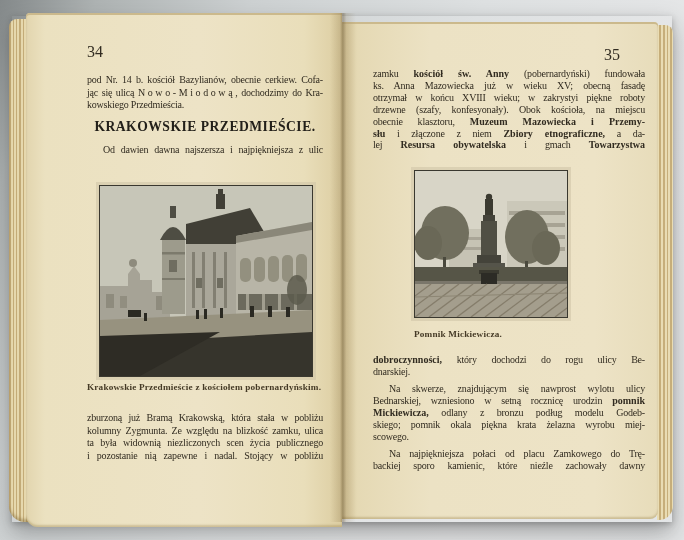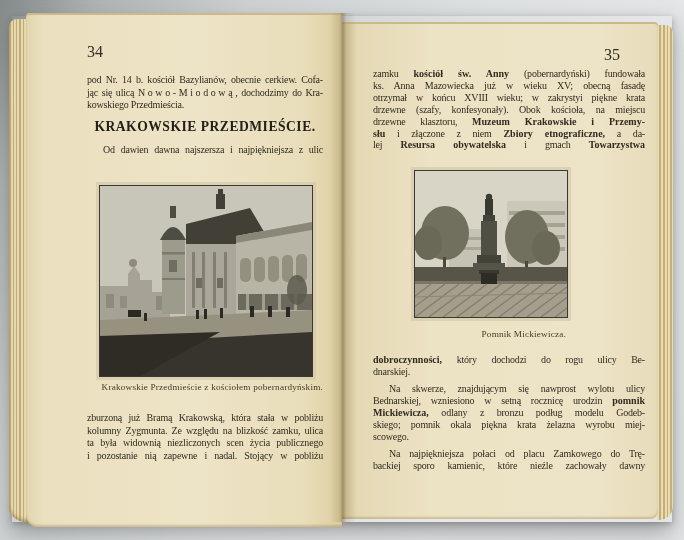--- a/index.html
+++ b/index.html
@@ -35,22 +35,22 @@
   .tline.ind{text-indent:16px;}
   .lh-left .tline{line-height:12.6px;}
   .lh-right .tline{line-height:11.9px;}
   .b{font-weight:700;letter-spacing:0;}
   .sp{letter-spacing:2.6px;}
   .heading{position:absolute;margin:0;font-size:13.6px;font-weight:700;letter-spacing:.5px;
     color:#23201a;text-align:center;}
   .photo{position:absolute;margin:0;padding:0;border:1.5px solid #3a382f;
     box-shadow:0 0 0 3px rgba(205,195,165,.55);background:#c7c6b8;}
   .photo svg{display:block;}
-  .caption{position:absolute;font-size:9.2px;font-weight:400;color:#453a26;
-    text-align:right;letter-spacing:.2px;}
+  .caption{position:absolute;font-size:9.2px;font-weight:700;color:#453a26;
+    text-align:left;letter-spacing:.2px;}
 </style>
 </head>
 <body>
 
 <div class="book">
   <div class="book-shadow"></div>
   <div class="edge edge-left"></div>
   <div class="edge edge-right"></div>
 
   <div class="page page-left">
@@ -135,23 +135,23 @@
         <div class="tline"><span>i pozostanie nią zapewne i nadal. Stojący w pobliżu</span></div>
       </div>
   </div>
 
   <div class="page page-right">
     <div class="pagenum" style="left:262px;top:24px;">35</div>
 
     <div class="textblock lh-right tb" style="left:31px;top:46px;width:272px;">
         <div class="tline"><span>zamku </span><span class="b">kościół św. Anny</span><span> (pobernardyński) fundowała</span></div>
         <div class="tline"><span>ks. Anna Mazowiecka już w wieku XV; obecną fasadę</span></div>
-        <div class="tline"><span>otrzymał w końcu XVIII wieku; w zakrystyi piękne krata</span></div>
+        <div class="tline"><span>otrzymał w końcu XVIII wieku; w zakrystyi piękne roboty</span></div>
         <div class="tline"><span>drzewne (szafy, konfesyonały). Obok kościoła, na miejscu</span></div>
-        <div class="tline"><span>drzewne klasztoru, </span><span class="b">Muzeum Krakowskie i Przemy-</span></div>
+        <div class="tline"><span>obecnie klasztoru, </span><span class="b">Muzeum Mazowiecka i Przemy-</span></div>
         <div class="tline"><span class="b">słu</span><span> i złączone z niem </span><span class="b">Zbiory etnograficzne,</span><span> a da-</span></div>
         <div class="tline"><span>lej </span><span class="b">Resursa obywatelska</span><span> i gmach </span><span class="b">Towarzystwa</span></div>
       </div>
 
     <figure class="photo" style="left:72px;top:148px;width:152px;height:146px;">
       <svg width="152" height="146" viewBox="0 0 152 146" preserveAspectRatio="none">
         <rect x="0" y="0" width="152" height="146" fill="#d8d5c7"></rect>
 
         <rect x="92" y="30" width="60" height="68" fill="#cbc8b9"></rect>
         <rect x="94" y="40" width="56" height="4" fill="#a7a394"></rect>

